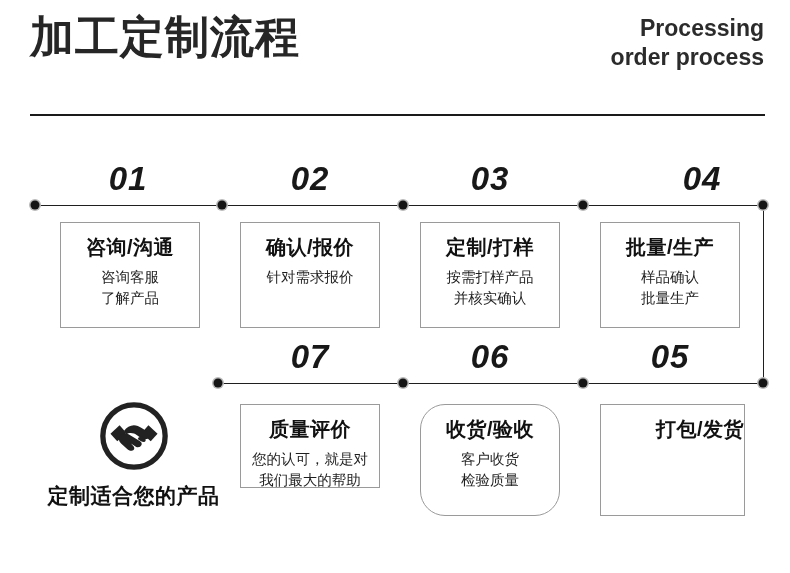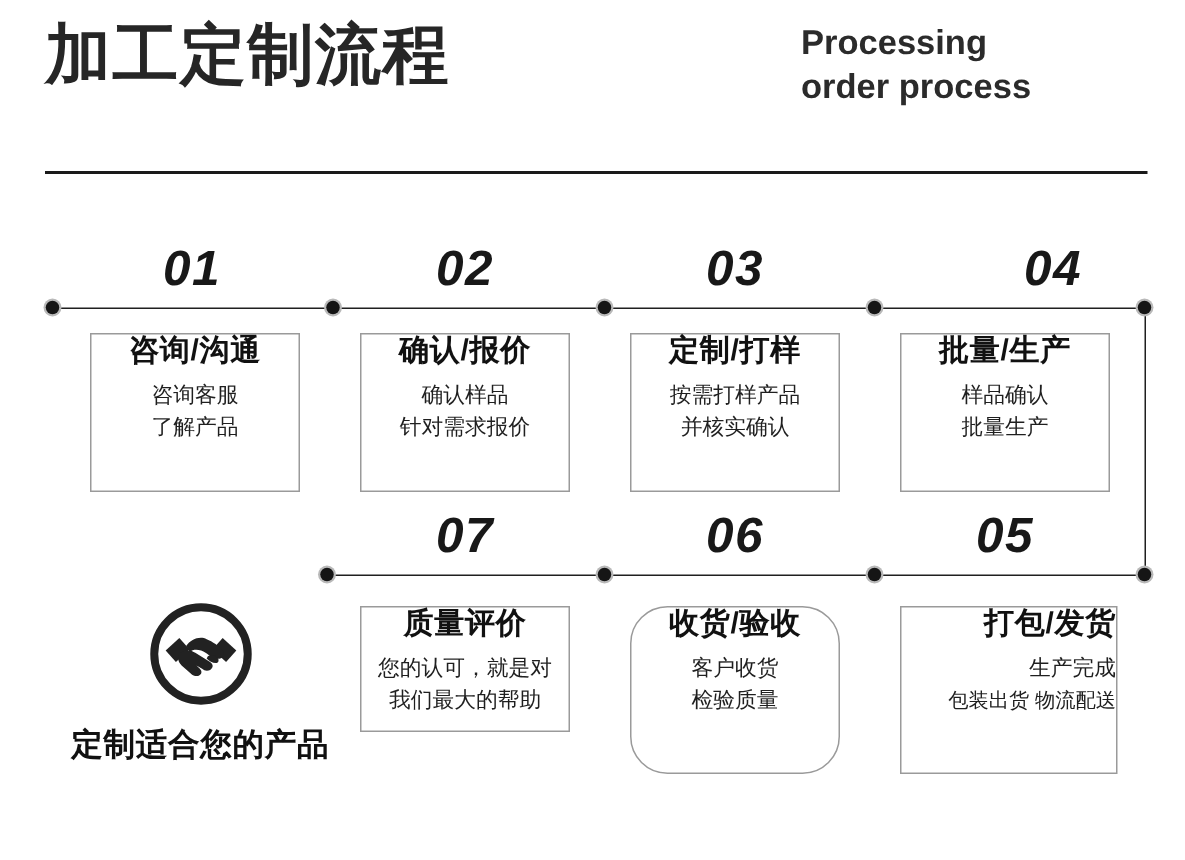--- a/index.html
+++ b/index.html
@@ -33,21 +33,21 @@
     letter-spacing: 1px;
     line-height: 1.15;
     color: #262626;
     white-space: nowrap;
   }
   .header-en {
     position: absolute;
     right: 26px;
     top: 14px;
     width: 230px;
-    text-align: left;
+    text-align: right;
     font-size: 23px;
     font-weight: 600;
     line-height: 1.24;
     color: #2b2b2b;
   }
   .header-en span { display: block; }
   .header-rule {
     position: absolute;
     left: 30px;
     top: 114px;
@@ -95,20 +95,21 @@
     line-height: 1;
   }
 
   
   .step-box {
     position: absolute;
     box-sizing: border-box;
     border: 1px solid #9a9a9a;
     background: #ffffff;
     text-align: center;
+    padding-top: 13px;
   }
   .step-box .box-title {
     font-size: 20px;
     font-weight: bold;
     color: #111111;
     line-height: 1.15;
     letter-spacing: 0.5px;
     white-space: nowrap;
   }
   .step-box .box-sub {
@@ -182,21 +183,20 @@
     <div class="box-title">咨询/沟通</div>
     <div class="box-sub">
       <span>咨询客服</span>
       <span>了解产品</span>
     </div>
   </div>
 
   <div class="step-box" style="left:240px; top:222px; width:140px; height:106px;">
     <div class="box-title">确认/报价</div>
     <div class="box-sub">
-      <span>确认样品</span>
       <span>针对需求报价</span>
     </div>
   </div>
 
   <div class="step-box" style="left:420px; top:222px; width:140px; height:106px;">
     <div class="box-title">定制/打样</div>
     <div class="box-sub">
       <span>按需打样产品</span>
       <span>并核实确认</span>
     </div>
@@ -225,24 +225,20 @@
   <div class="step-box" style="left:420px; top:404px; width:140px; height:112px;border-radius:25px;">
     <div class="box-title">收货/验收</div>
     <div class="box-sub">
       <span>客户收货</span>
       <span>检验质量</span>
     </div>
   </div>
 
   <div class="step-box" style="left:600px; top:404px; width:145px; height:112px;text-align:right;">
     <div class="box-title">打包/发货</div>
-    <div class="box-sub">
-      <span>生产完成</span>
-      <span style="font-size:13.5px;">包装出货 物流配送</span>
-    </div>
   </div>
 
   <div class="brand-block">
     <svg class="brand-icon" viewBox="0 0 100 100">
       <circle cx="50" cy="50" r="41" fill="none" stroke="#222222" stroke-width="7"></circle>
 
       <path d="M19 47 L31 36 L40 46 L28 57 Z" fill="#222222"></path>
 
       <path d="M81 47 L69 36 L60 46 L72 57 Z" fill="#222222"></path>
 

